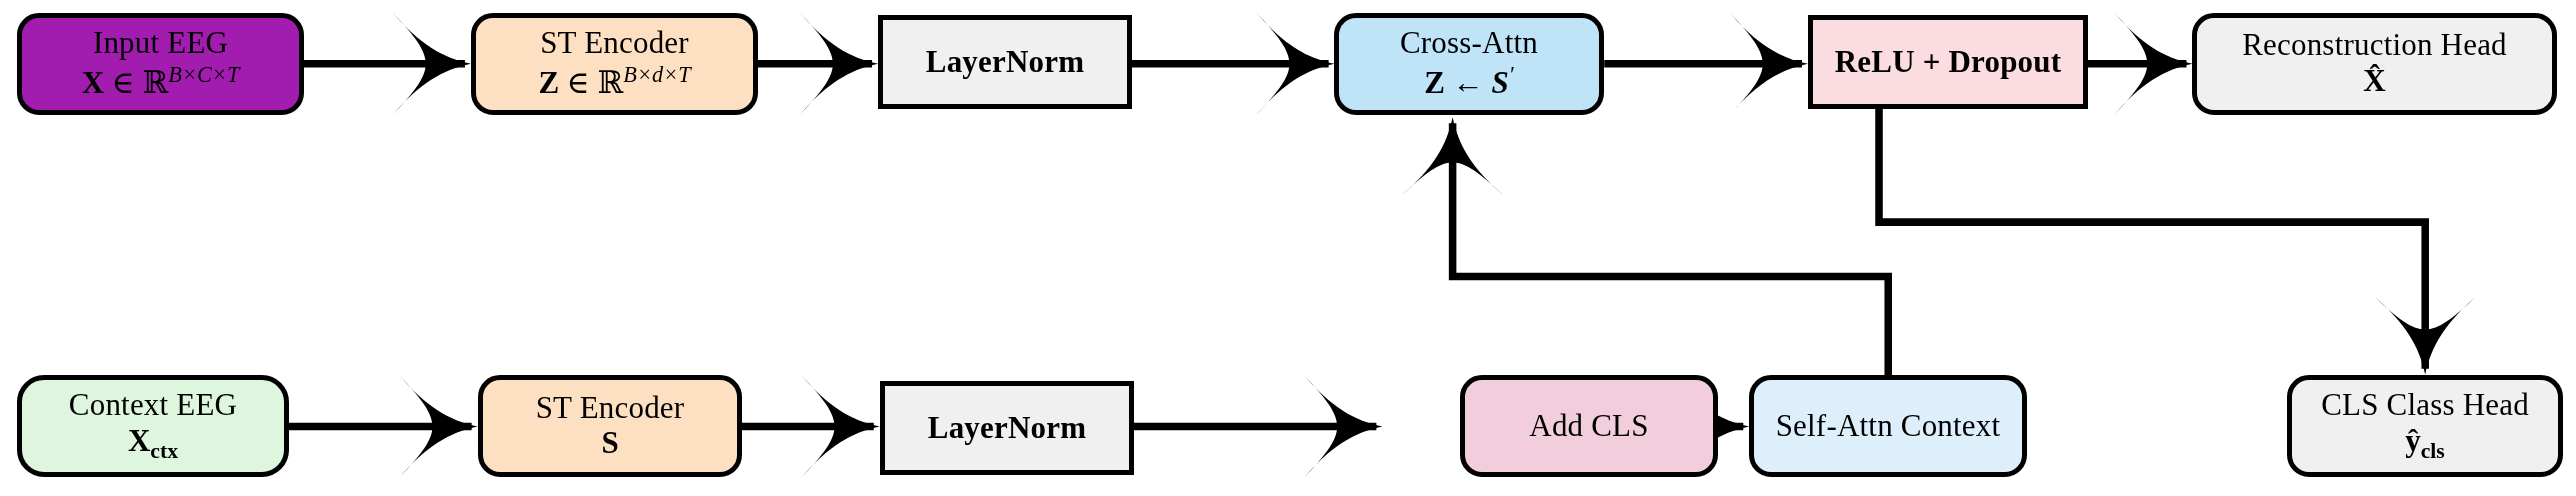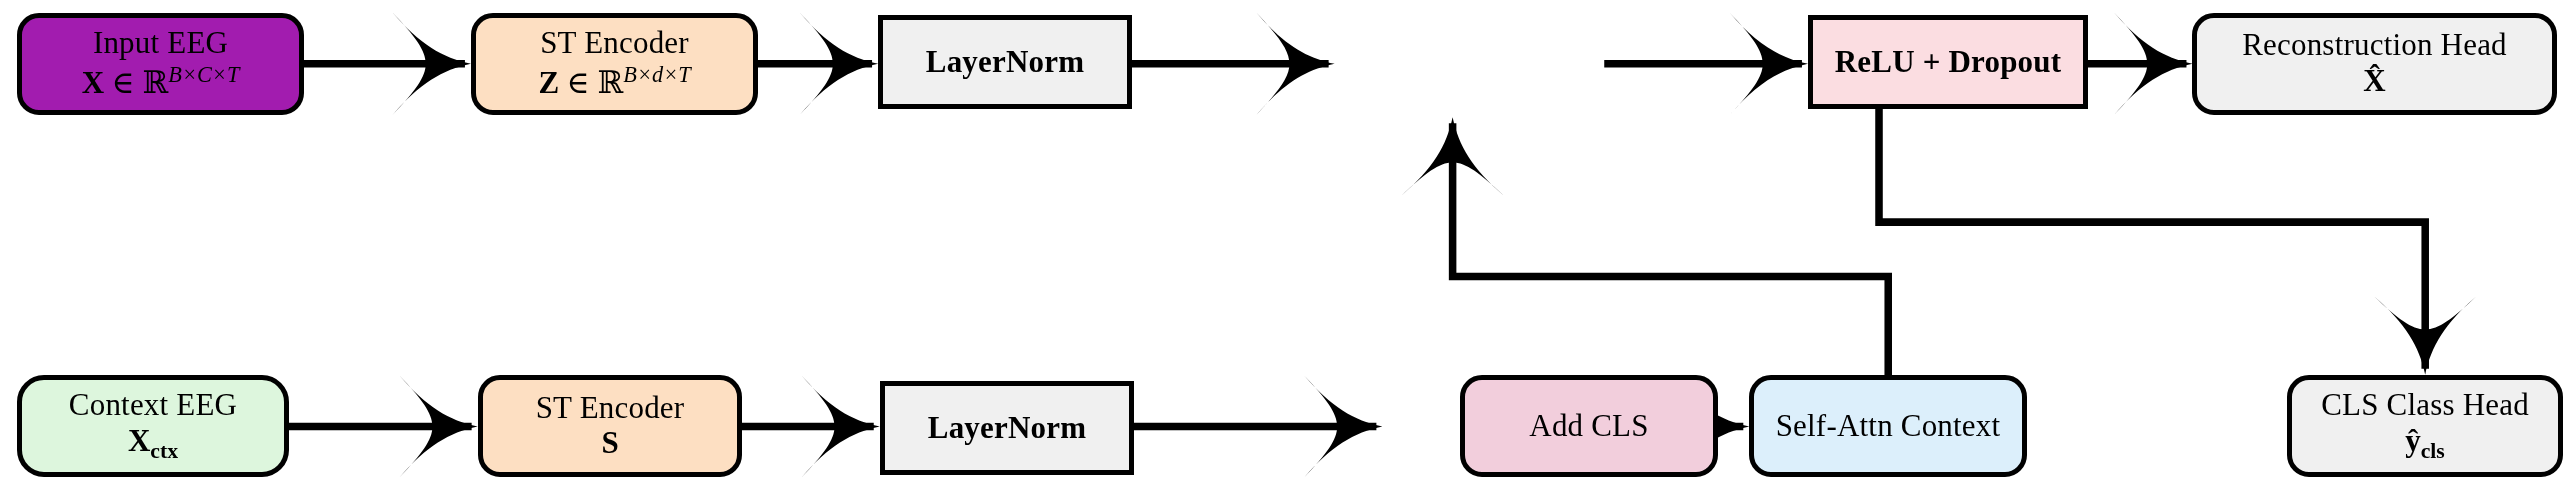--- a/index.html
+++ b/index.html
@@ -111,20 +111,26 @@
     <div class="nline1">ST Encoder</div>
     <div class="nline2">
       <span class="mathvar">Z</span><span> ∈ </span><span class="bbR">ℝ</span><span class="sup">B×d×T</span>
     </div>
   </div>
 
   <div class="node sharp" style="left:878px; top:15px; width:254px; height:94px; background:#F0F0F0;">
     <div class="nline1">LayerNorm</div>
   </div>
 
+  <div class="node rounded" style="left:1334px; top:12.6px; width:270px; height:102px; background:#BFE4F8;">
+    <div class="nline1">Cross-Attn</div>
+    <div class="nline2">
+      <span class="mathvar">Z</span><span> ← </span><span class="mathvar mathit">S</span><span class="sup">′</span>
+    </div>
+  </div>
 
   <div class="node sharp" style="left:1808px; top:15px; width:280px; height:94px; background:#FBDDE1;">
     <div class="nline1">ReLU + Dropout</div>
   </div>
 
   <div class="node rounded" style="left:2192px; top:12.6px; width:365px; height:102px; background:#F0F0F0;">
     <div class="nline1">Reconstruction Head</div>
     <div class="nline2">
       <span class="mathvar">X̂</span>
     </div>

